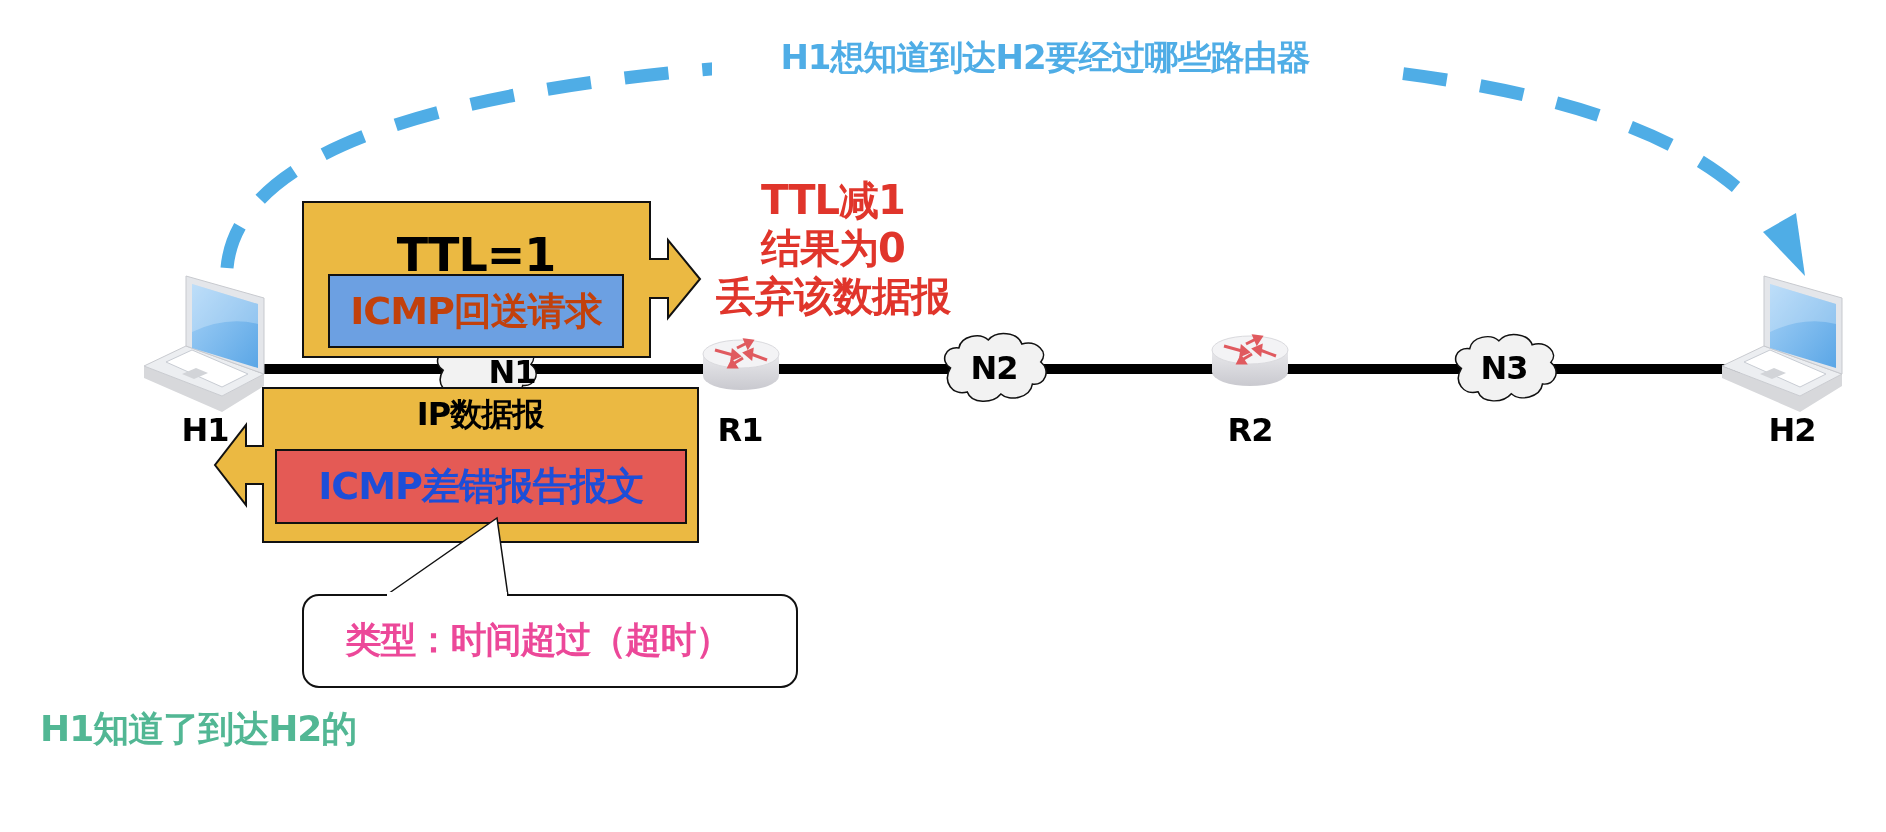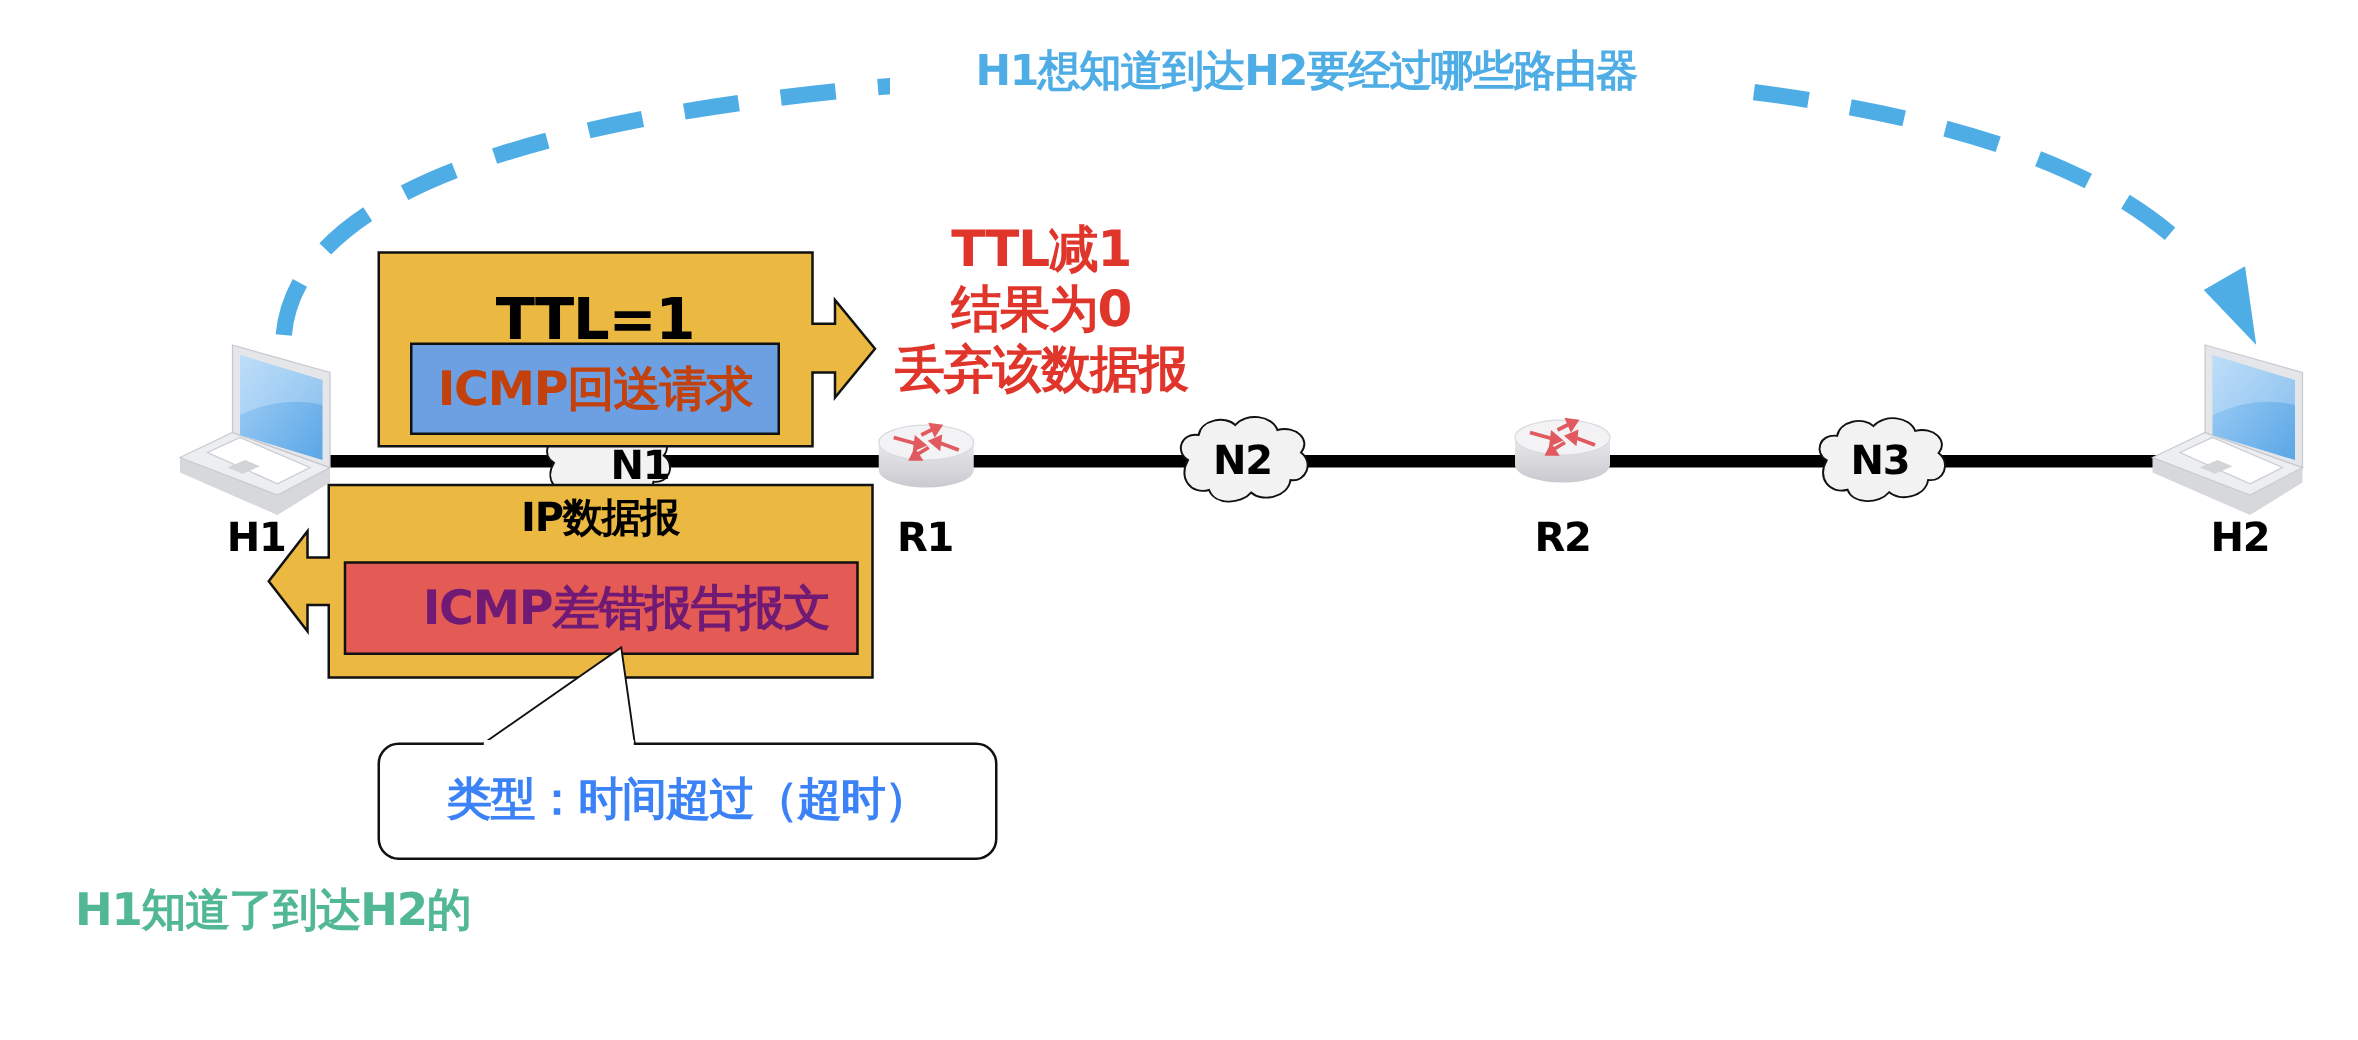--- a/index.html
+++ b/index.html
@@ -7,23 +7,23 @@
          font-family: "DejaVu Sans", "Liberation Sans", sans-serif; }
   svg.stage { position: absolute; left: 0; top: 0; }
   .lbl { position: absolute; font-weight: bold; white-space: nowrap; line-height: 1; }
   .title { left: 0; width: 2090px; top: 40px; text-align: center; font-size: 34px; color: #4fade6; letter-spacing: -1px; }
   .node-label { font-size: 32px; color: #000; transform: translateX(-50%); top: 414px; letter-spacing: -1px; }
   .net-label { font-size: 32px; color: #000; transform: translate(-50%, -50%); top: 368px; letter-spacing: -1px; }
   .red-note { left: 833px; transform: translateX(-50%); font-size: 40px; color: #e0352b; text-align: center; line-height: 48px; top: 176px; letter-spacing: -1px; }
   .ttl { left: 476px; transform: translateX(-50%); top: 232px; font-size: 46px; color: #000; letter-spacing: -1px; }
   .inner-blue-text { left: 476px; transform: translateX(-50%); top: 292px; font-size: 38px; color: #c2410c; letter-spacing: -1px; }
   .ip-title { left: 480px; transform: translateX(-50%); top: 398px; font-size: 32px; color: #000; letter-spacing: -1px; }
-  .inner-red-text { left: 481px; transform: translateX(-50%); top: 467px; font-size: 38px; color: #701a75; letter-spacing: -1px; margin-left: 20px; }
-  .callout-text { left: 550px; transform: translateX(-50%); top: 622px; font-size: 36px; color: #3b82f6; letter-spacing: -1px; }
-  .green-note { left: 40px; top: 703px; font-size: 36px; color: #52b794; line-height: 52px; letter-spacing: -1px; margin-left: 20px; }
+  .inner-red-text { left: 481px; transform: translateX(-50%); top: 467px; font-size: 38px; color: #1d4ed8; letter-spacing: -1px; }
+  .callout-text { left: 538px; transform: translateX(-50%); top: 622px; font-size: 36px; color: #ec4899; letter-spacing: -1px; }
+  .green-note { left: 40px; top: 703px; font-size: 36px; color: #52b794; line-height: 52px; letter-spacing: -1px; }
 </style>
 </head>
 <body>
 
 <svg class="stage" width="1886" height="832" viewBox="0 0 1886 832">
   <defs>
     <linearGradient id="routerSide" x1="0" y1="0" x2="0" y2="1">
       <stop offset="0" stop-color="#e9e9ec"></stop>
       <stop offset="1" stop-color="#c9c9cf"></stop>
     </linearGradient>

